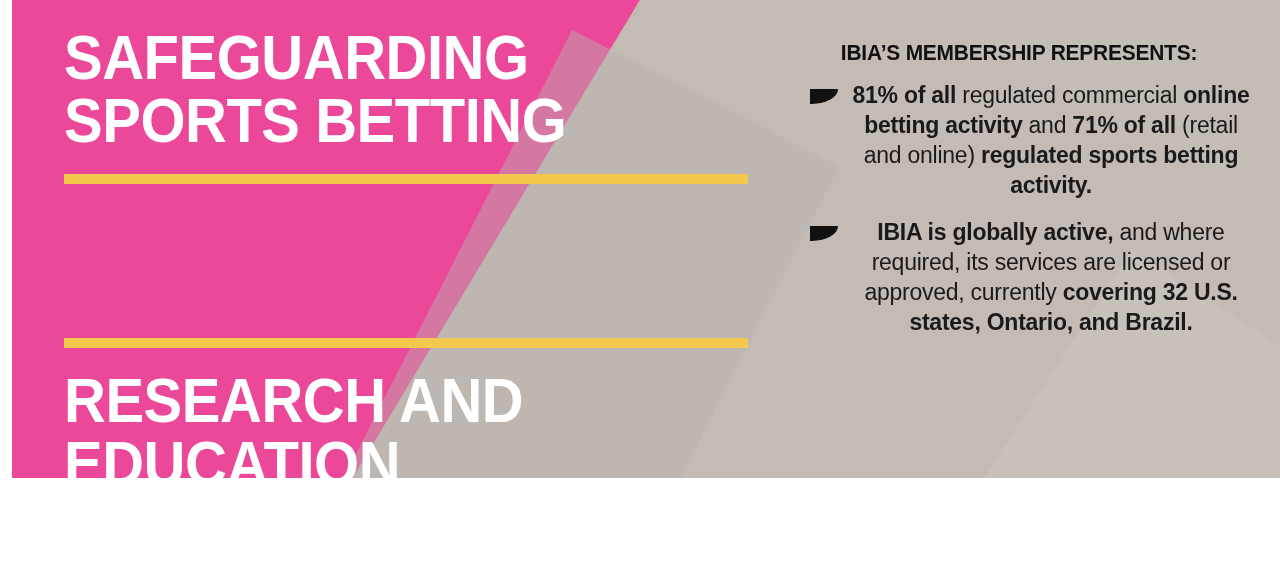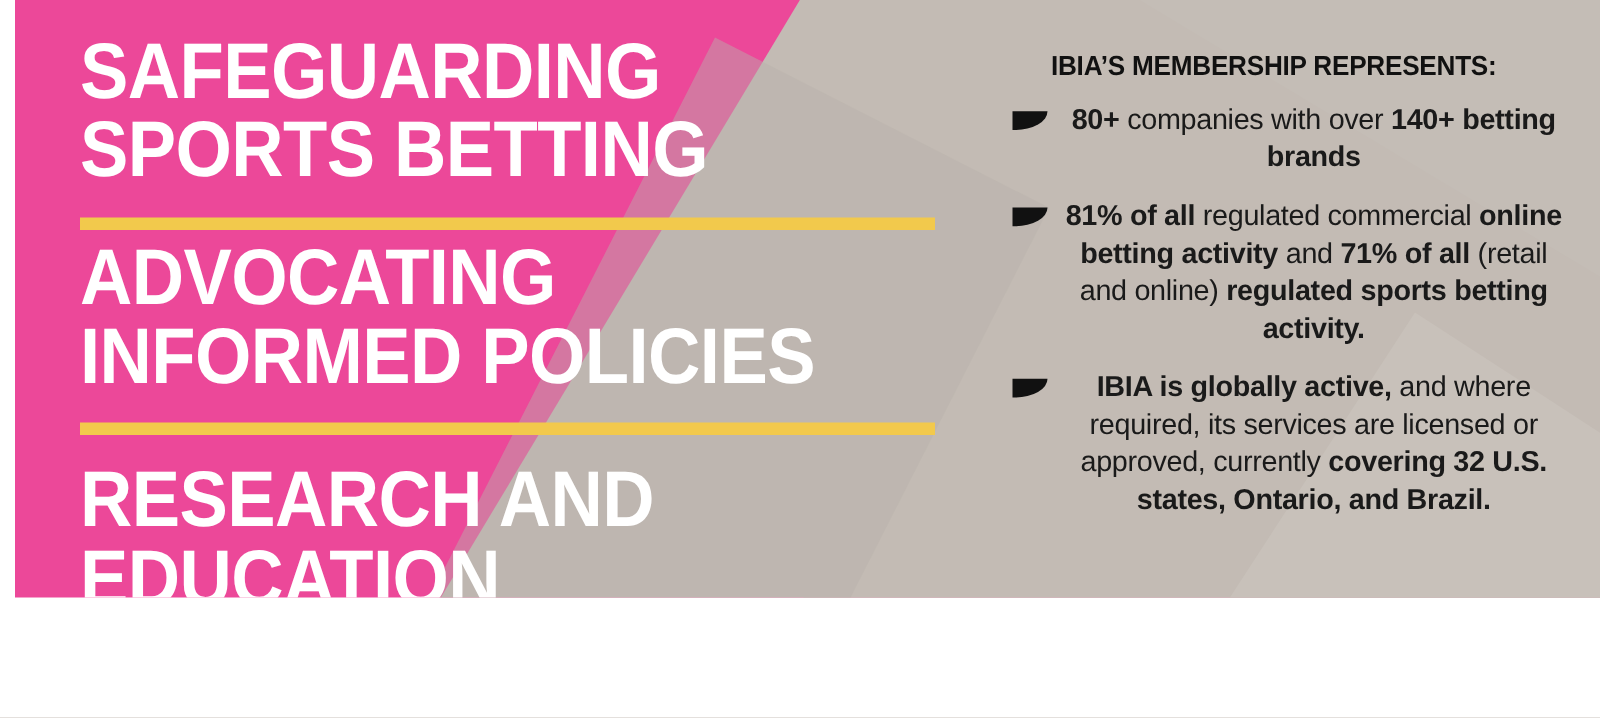--- a/index.html
+++ b/index.html
@@ -146,42 +146,34 @@
   </div>
 
   <div id="left-col">
 
     <div class="headline-block" id="headline-1">
       <div class="headline">SAFEGUARDING
 SPORTS BETTING</div>
     </div>
     <div class="rule-yellow" id="rule-1"></div>
 
-    <div class="headline-block" id="headline-2">
-      <div class="headline">ADVOCATING
-INFORMED POLICIES</div>
-    </div>
     <div class="rule-yellow" id="rule-2"></div>
 
     <div class="headline-block" id="headline-3">
       <div class="headline">RESEARCH AND
 EDUCATION</div>
     </div>
     <div class="rule-yellow" id="rule-3"></div>
 
   </div>
 
   <div id="right-col">
 
     <div id="right-heading">IBIA’S MEMBERSHIP REPRESENTS:</div>
 
-    <div class="bullet-row">
-      <span class="bullet-glyph"></span>
-      <span class="bullet-text"><b>80+</b> companies with over <b>140+ betting brands</b></span>
-    </div>
 
 
     <div class="bullet-row">
       <span class="bullet-glyph"></span>
       <span class="bullet-text"><b>81% of all</b> regulated commercial <b>online betting activity</b> and <b>71% of all</b> (retail and online) <b>regulated sports betting activity.</b></span>
     </div>
 
     <div class="bullet-row">
       <span class="bullet-glyph"></span>
       <span class="bullet-text"><b>IBIA is globally active,</b> and where required, its services are licensed or approved, currently <b>covering 32 U.S. states, Ontario, and Brazil.</b></span>

